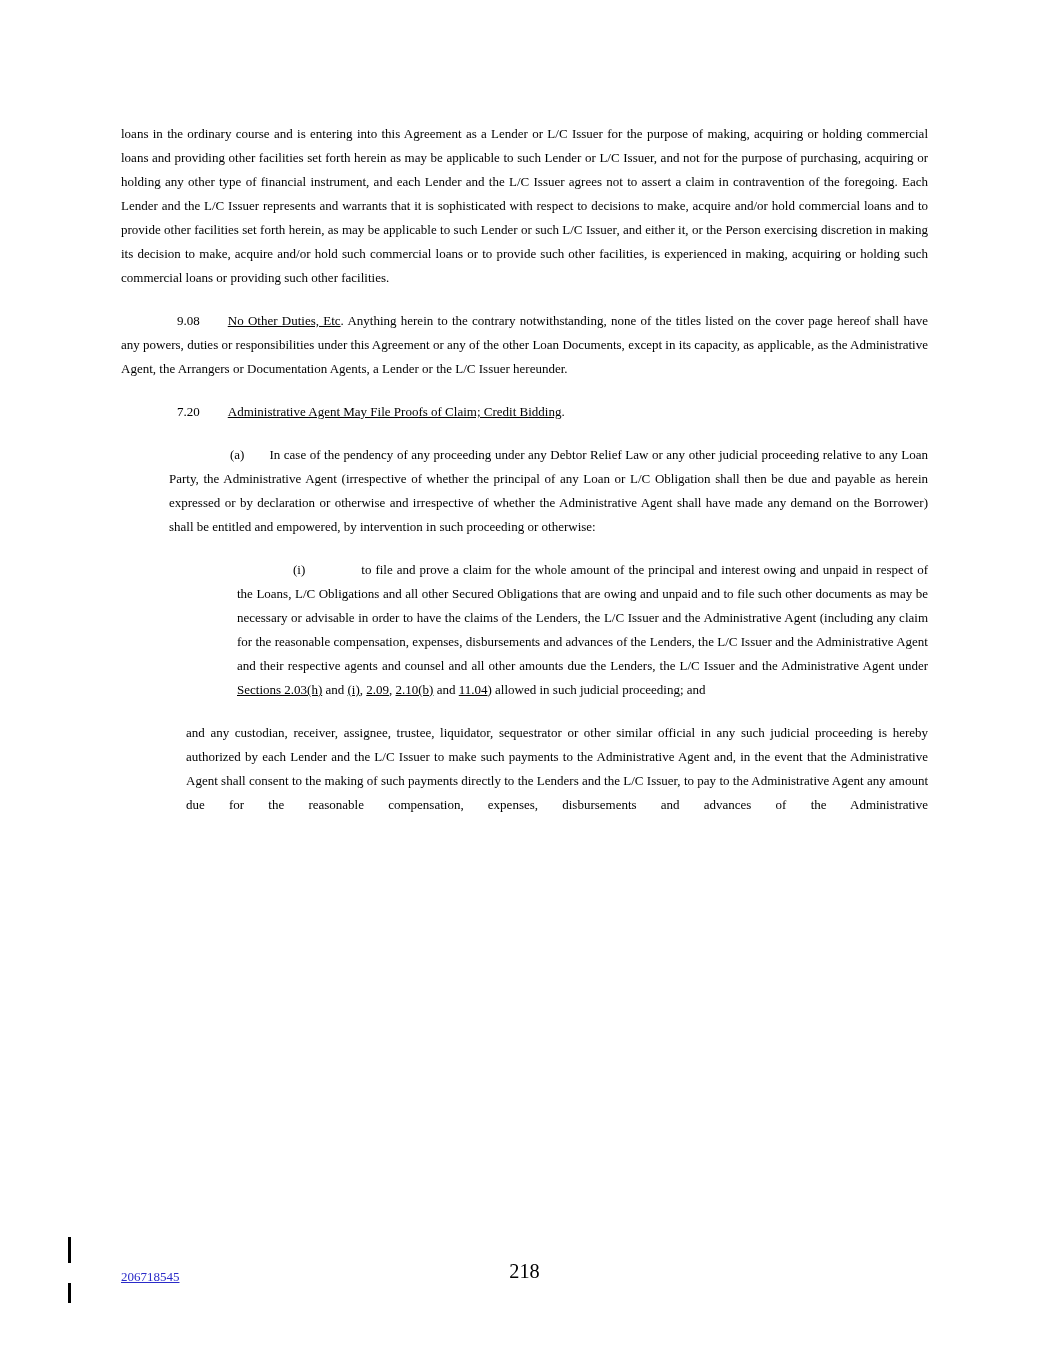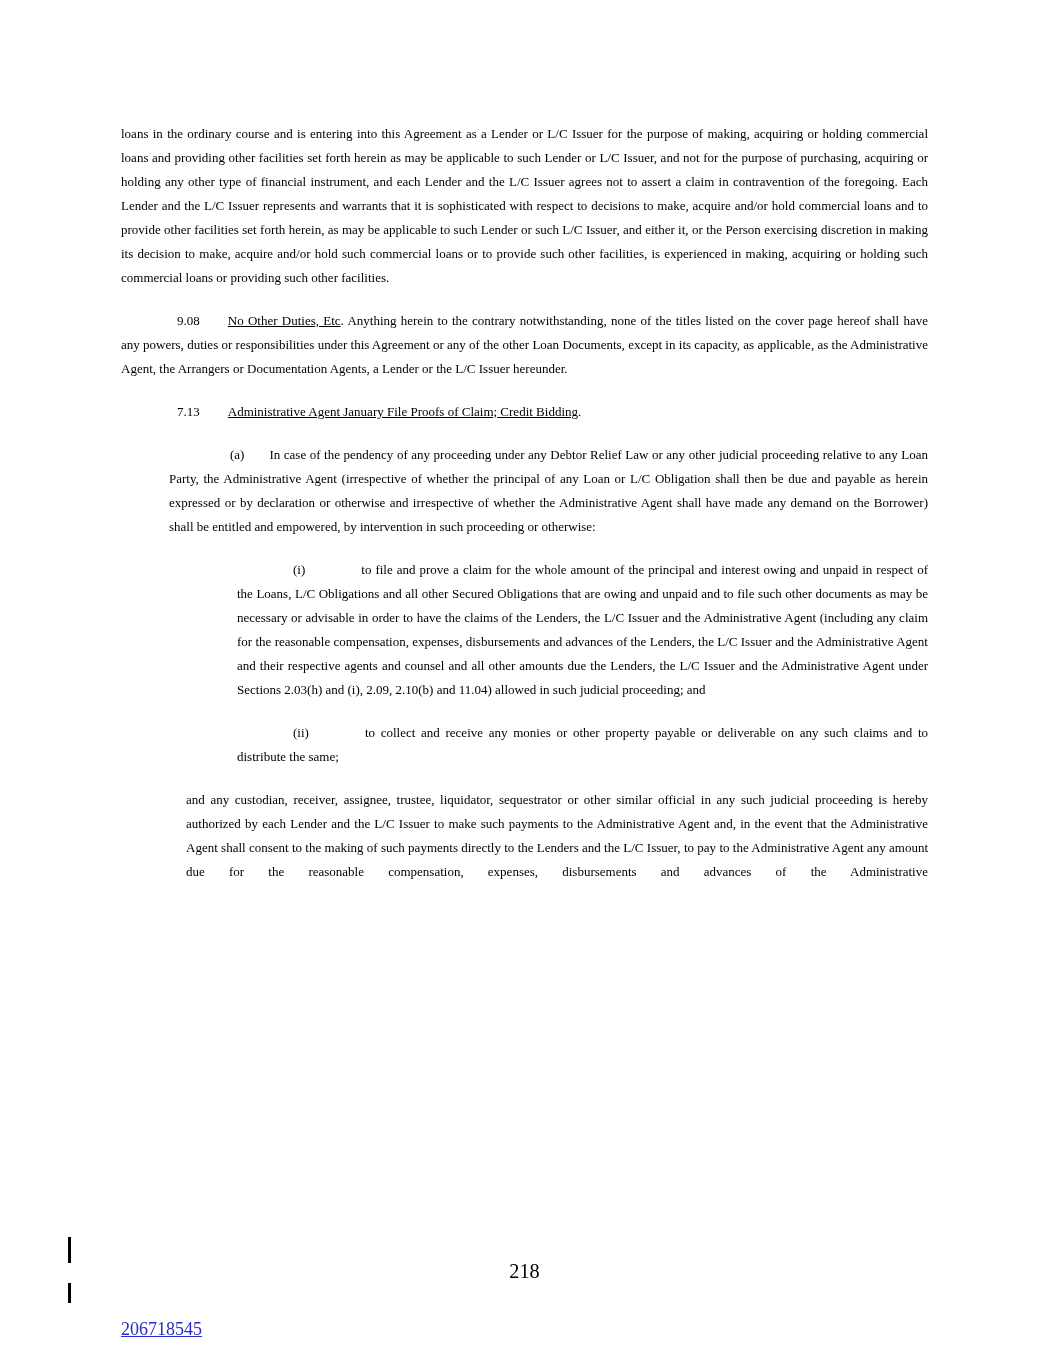--- a/index.html
+++ b/index.html
@@ -28,59 +28,58 @@
   .para:last-child { margin-bottom: 0; margin-top: 15px; }
   .sec { text-indent: 56px; }
   .sub-a { margin-left: 48px; text-indent: 61px; }
   .sub-i { margin-left: 116px; text-indent: 56px; }
   .sub-a-body { margin-left: 65px; text-align-last: justify; }
   .b { font-weight: normal; }
   .u { text-decoration: underline; }
   .tab { display: inline-block; width: 25px; }
   .sec .tab { width: 28px; }
   .sub-i .tab { width: 56px; }
-  .ref { cursor: pointer; }
+  .ref { text-decoration: underline; cursor: pointer; }
   .cbar {
     position: absolute;
     left: 68px;
     width: 3px;
     background: #000000;
   }
   .cbar1 { top: 1237px; height: 26px; }
   .cbar2 { top: 1283px; height: 20px; }
   #pagenum {
     position: absolute;
     left: 121px;
     top: 1259px;
     width: 807px;
     text-align: center;
     font-size: 20.3px;
     line-height: 24px;
   }
   #docid {
     position: absolute;
     left: 121px;
-    top: 1321px;
-    font-size: 18px;
+    top: 1268px;
+    font-size: 13px;
     line-height: 17px;
     color: #2a2ac8;
     text-decoration: underline;
     cursor: pointer;
   }
 </style>
 </head>
 <body>
 
 <div id="doc">
     <p class="para"><span>loans in the ordinary course and is entering into this Agreement as a Lender or L/C Issuer for the purpose of making, acquiring or holding commercial loans and providing other facilities set forth herein as may be applicable to such Lender or L/C Issuer, and not for the purpose of purchasing, acquiring or holding any other type of financial instrument, and each Lender and the L/C Issuer agrees not to assert a claim in contravention of the foregoing. Each Lender and the L/C Issuer represents and warrants that it is sophisticated with respect to decisions to make, acquire and/or hold commercial loans and to provide other facilities set forth herein, as may be applicable to such Lender or such L/C Issuer, and either it, or the Person exercising discretion in making its decision to make, acquire and/or hold such commercial loans or to provide such other facilities, is experienced in making, acquiring or holding such commercial loans or providing such other facilities.</span></p>
     <p class="para sec"><span class="b">9.08</span><span class="tab"></span><span class="b u">No Other Duties, Etc</span><span>. Anything herein to the contrary notwithstanding, none of the titles listed on the cover page hereof shall have any powers, duties or responsibilities under this Agreement or any of the other Loan Documents, except in its capacity, as applicable, as the Administrative Agent, the Arrangers or Documentation Agents, a Lender or the L/C Issuer hereunder.</span></p>
-    <p class="para sec"><span class="b">7.13</span><span class="tab"></span><span class="b u">Administrative Agent January File Proofs of Claim; Credit Bidding</span><span>.</span></p>
+    <p class="para sec"><span class="b">7.20</span><span class="tab"></span><span class="b u">Administrative Agent May File Proofs of Claim; Credit Bidding</span><span>.</span></p>
     <p class="para sub-a"><span>(a)</span><span class="tab"></span><span>In case of the pendency of any proceeding under any Debtor Relief Law or any other judicial proceeding relative to any Loan Party, the Administrative Agent (irrespective of whether the principal of any Loan or L/C Obligation shall then be due and payable as herein expressed or by declaration or otherwise and irrespective of whether the Administrative Agent shall have made any demand on the Borrower) shall be entitled and empowered, by intervention in such proceeding or otherwise:</span></p>
     <p class="para sub-i"><span>(i)</span><span class="tab"></span><span>to file and prove a claim for the whole amount of the principal and interest owing and unpaid in respect of the Loans, L/C Obligations and all other Secured Obligations that are owing and unpaid and to file such other documents as may be necessary or advisable in order to have the claims of the Lenders, the L/C Issuer and the Administrative Agent (including any claim for the reasonable compensation, expenses, disbursements and advances of the Lenders, the L/C Issuer and the Administrative Agent and their respective agents and counsel and all other amounts due the Lenders, the L/C Issuer and the Administrative Agent under </span><span class="ref">Sections 2.03(h)</span><span> and </span><span class="ref">(i)</span><span>, </span><span class="ref">2.09</span><span>, </span><span class="ref">2.10(b)</span><span> and </span><span class="ref">11.04</span><span>) allowed in such judicial proceeding; and</span></p>
-    <p class="para sub-i"><span>(ii)</span><span class="tab"></span><span>to collect and receive any monies or other property payable or deliverable on any such claims and to distribute the same;</span></p>
     <p class="para sub-a-body"><span>and any custodian, receiver, assignee, trustee, liquidator, sequestrator or other similar official in any such judicial proceeding is hereby authorized by each Lender and the L/C Issuer to make such payments to the Administrative Agent and, in the event that the Administrative Agent shall consent to the making of such payments directly to the Lenders and the L/C Issuer, to pay to the Administrative Agent any amount due for the reasonable compensation, expenses, disbursements and advances of the Administrative</span></p>
   </div>
 
 <div class="cbar cbar1"></div>
 <div class="cbar cbar2"></div>
 
 <div id="pagenum">218</div>
 <a id="docid">206718545</a>
 
 </body></html>

